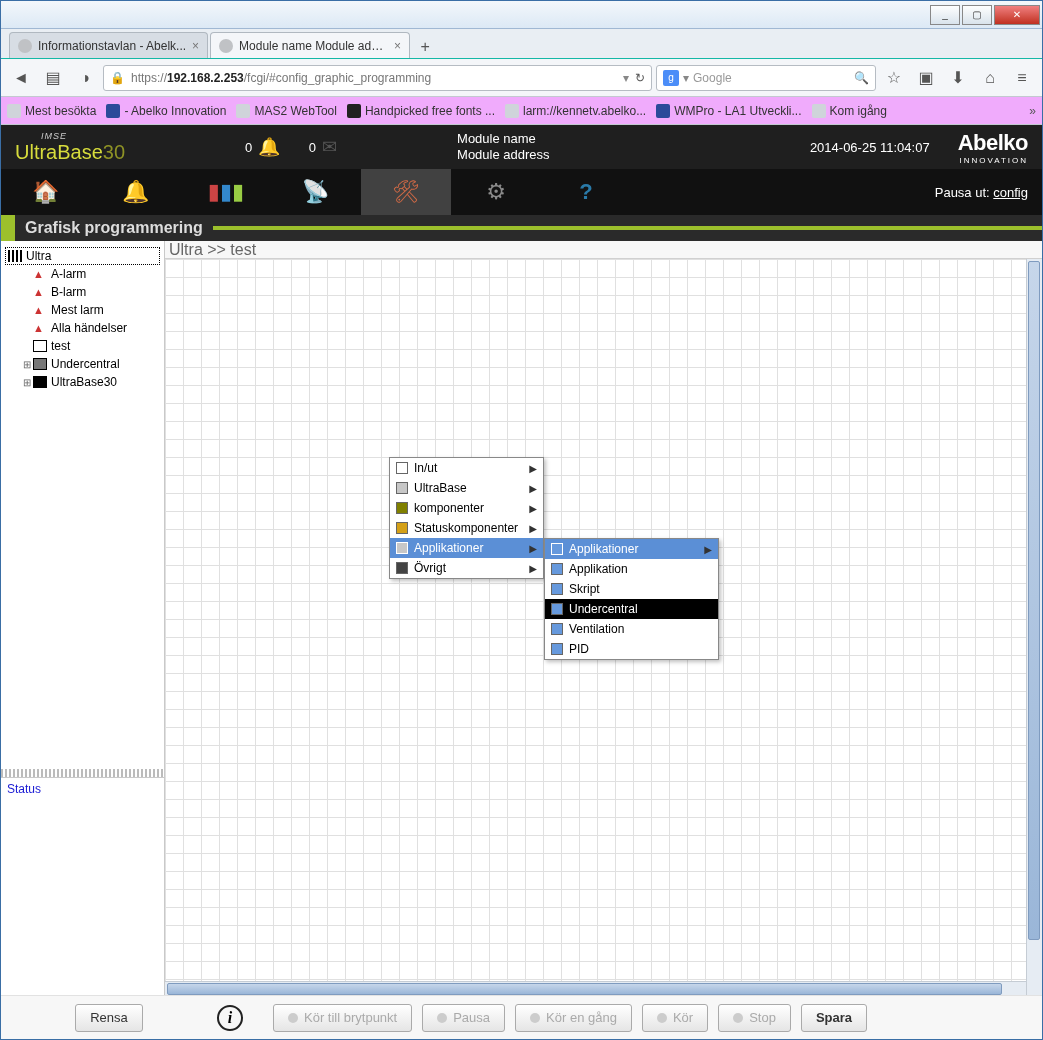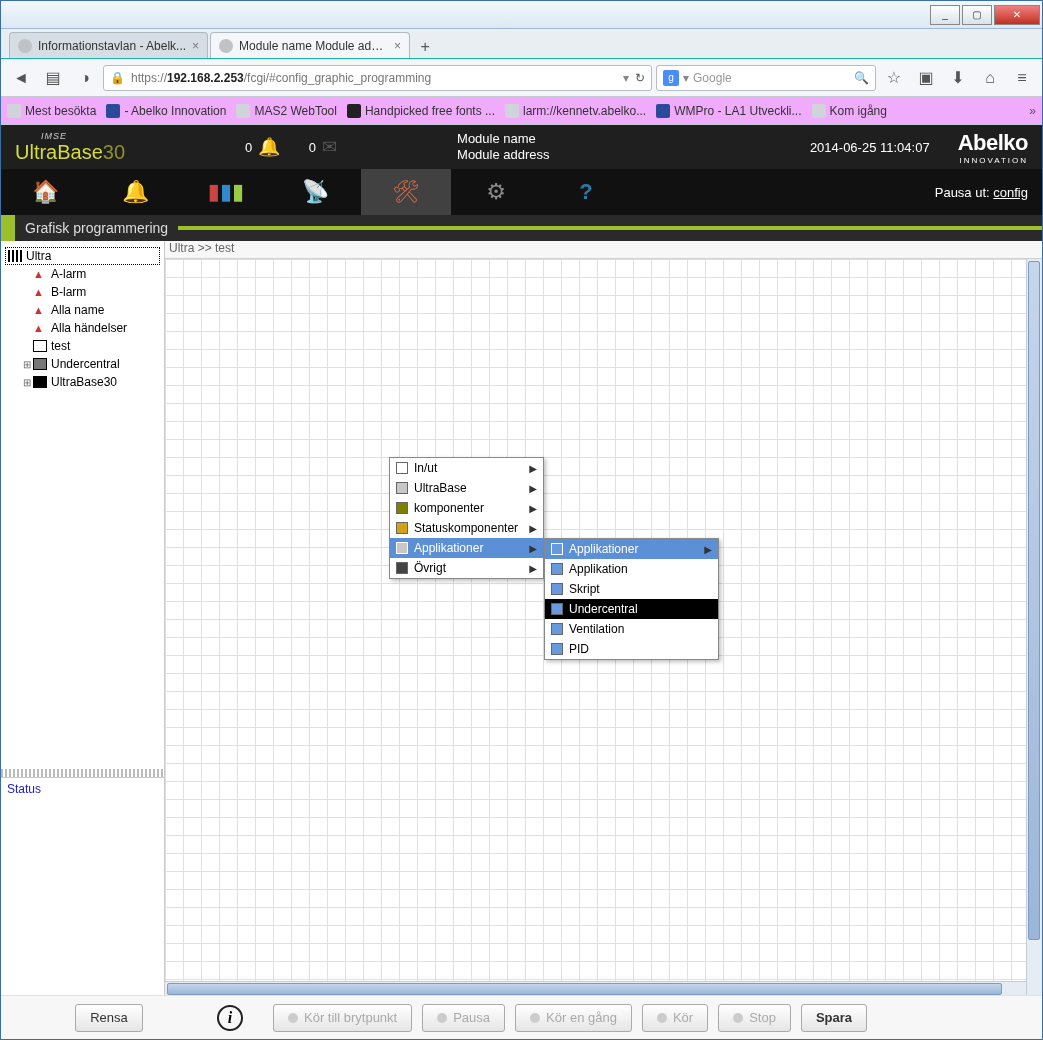--- a/index.html
+++ b/index.html
@@ -48,40 +48,40 @@
 .brand .innov{display:block;font-size:8px;letter-spacing:2px;text-align:right;font-weight:400;}
 
 .mainmenu{height:46px;background:#111;display:flex;align-items:center;}
 .mmitem{width:90px;height:46px;display:flex;align-items:center;justify-content:center;font-size:22px;color:#8a8a8a;}
 .mmitem.active{background:#414141;color:#d46a45;}
 .logout{margin-left:auto;padding-right:14px;font-size:13px;color:#fff;}
 .logout a{color:#fff;}
 
 .section{height:26px;background:#2a2a2a;display:flex;align-items:center;}
 .section .greenbar{width:14px;height:100%;background:#9cc02c;margin-right:10px;}
-.section .title{color:#ddd;font-size:14px;font-weight:normal;flex:0 0 auto;}
+.section .title{color:#ddd;font-size:16px;font-weight:bold;flex:0 0 auto;}
 .section .greenline{flex:1;height:4px;background:#9cc02c;margin-left:10px;}
 
 .content{position:relative;height:756px;background:#fff;display:flex;}
 .treepane{width:164px;display:flex;flex-direction:column;border-right:1px solid #c9c9c9;justify-content:flex-end;}
 .tree{flex:1;padding:6px 4px;font-size:12px;color:#000;overflow:auto;}
 .treerow{display:flex;align-items:center;height:18px;padding:0 2px;}
 .treerow.sel{border:1px dotted #000;}
 .ti{width:14px;height:12px;margin-right:4px;}
 .ti.striped{background:repeating-linear-gradient(90deg,#000 0 2px,#fff 2px 4px);}
 .ti.bell{color:#c33;font-size:11px;}
 .ti.sq{border:1px solid #000;}
 .ti.sq.black{background:#000;}
 .ti.sq.grey{background:#777;}
 .expander{width:10px;color:#666;font-size:10px;}
 .statuspane{height:220px;border-top:1px solid #c9c9c9;padding:4px 6px;font-size:12px;color:#1a1ad4;}
 .dragrow{height:8px;background:repeating-linear-gradient(90deg,#bbb 0 2px,transparent 2px 4px);}
 
 .canvaswrap{flex:1;display:flex;flex-direction:column;position:relative;}
-.breadcrumb{height:18px;font-size:12px;color:#666;padding-left:4px;border-bottom:1px solid #d0d0d0;background:#f7f7f7;}
+.breadcrumb{height:18px;font-size:16px;color:#666;padding-left:4px;border-bottom:1px solid #d0d0d0;background:#f7f7f7;}
 .canvas{flex:1;position:relative;background:#fff;overflow:auto;}
 .grid{position:absolute;inset:0;
  background-image:
   linear-gradient(#e0e0e0 1px,transparent 1px),
   linear-gradient(90deg,#e0e0e0 1px,transparent 1px),
   linear-gradient(#c8c8c8 1px,transparent 1px),
   linear-gradient(90deg,#c8c8c8 1px,transparent 1px);
  background-size:18px 18px,18px 18px,90px 90px,90px 90px;}
 
 .ctxmenu{position:absolute;background:#fff;border:1px solid #888;font-size:12px;box-shadow:2px 2px 4px rgba(0,0,0,.25);}
@@ -257,21 +257,21 @@
             <span>A-larm</span>
           </div>
           <div class="treerow" style="padding-left: 18px;">
             <span class="expander"></span>
             <span class="ti bell">▲</span>
             <span>B-larm</span>
           </div>
           <div class="treerow" style="padding-left: 18px;">
             <span class="expander"></span>
             <span class="ti bell">▲</span>
-            <span>Alla name</span>
+            <span>Mest larm</span>
           </div>
           <div class="treerow" style="padding-left: 18px;">
             <span class="expander"></span>
             <span class="ti bell">▲</span>
             <span>Alla händelser</span>
           </div>
           <div class="treerow" style="padding-left: 18px;">
             <span class="expander"></span>
             <span class="ti sq"></span>
             <span>test</span>

